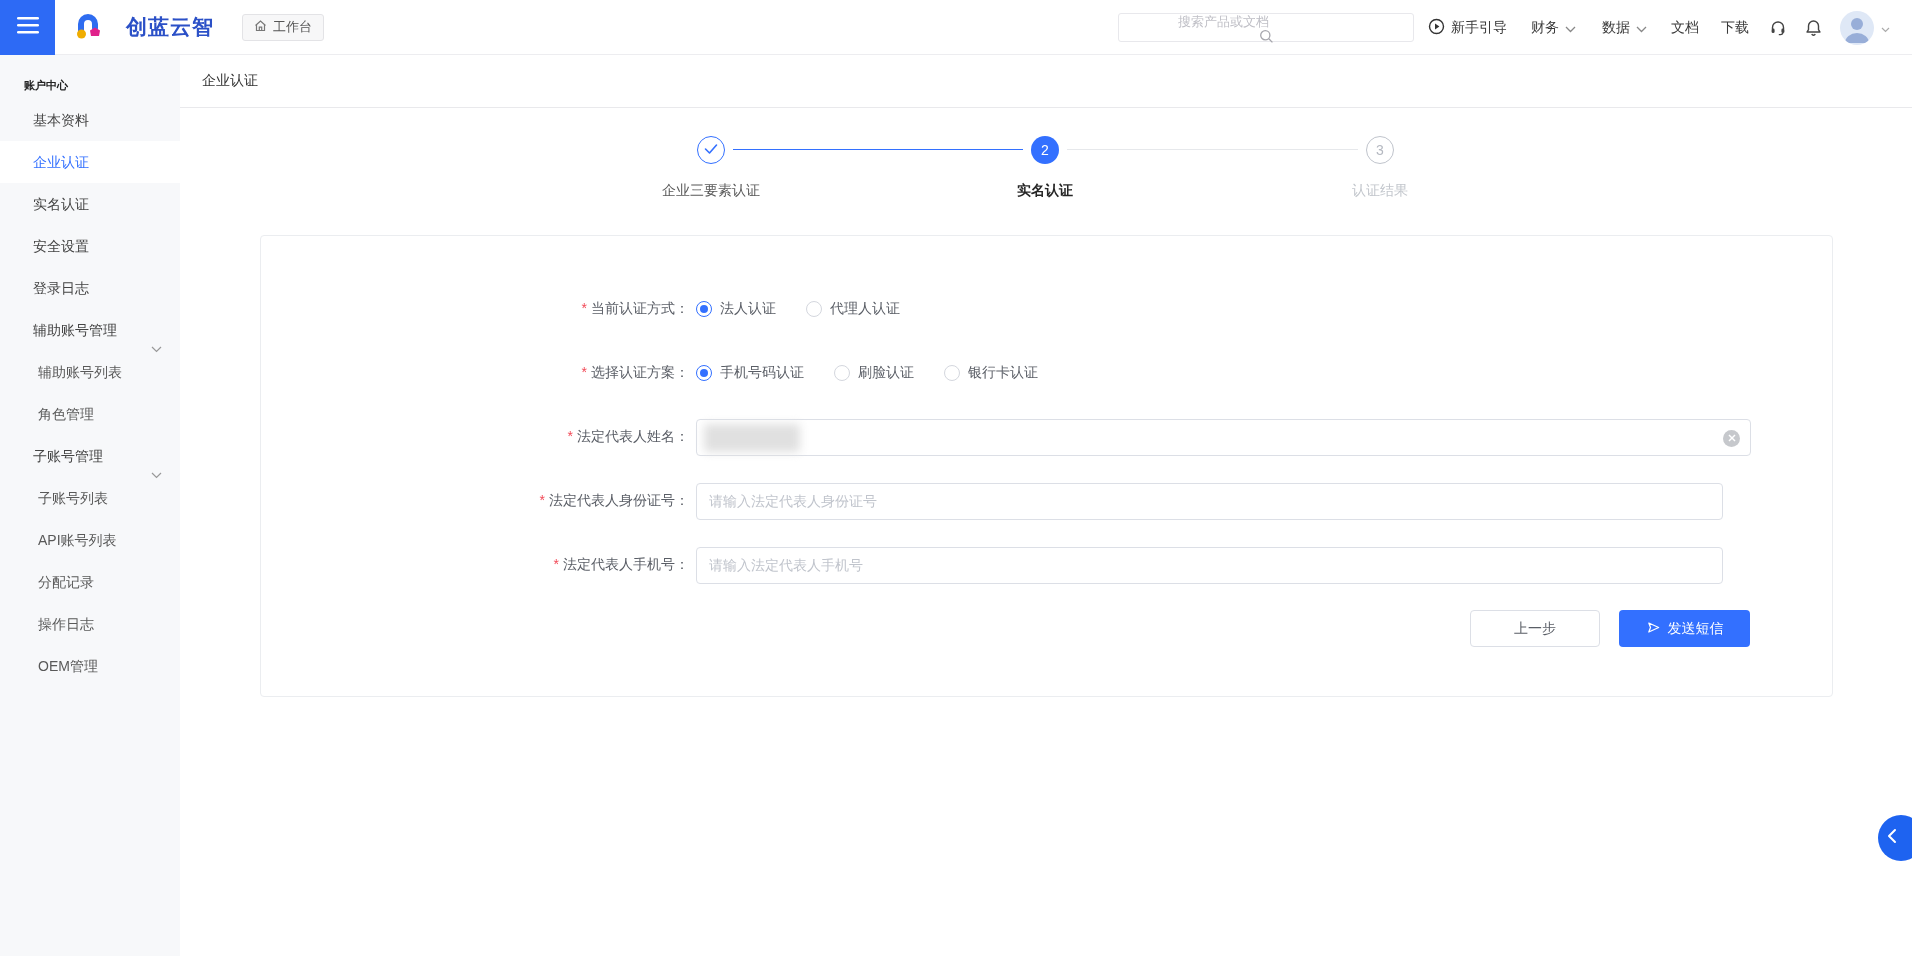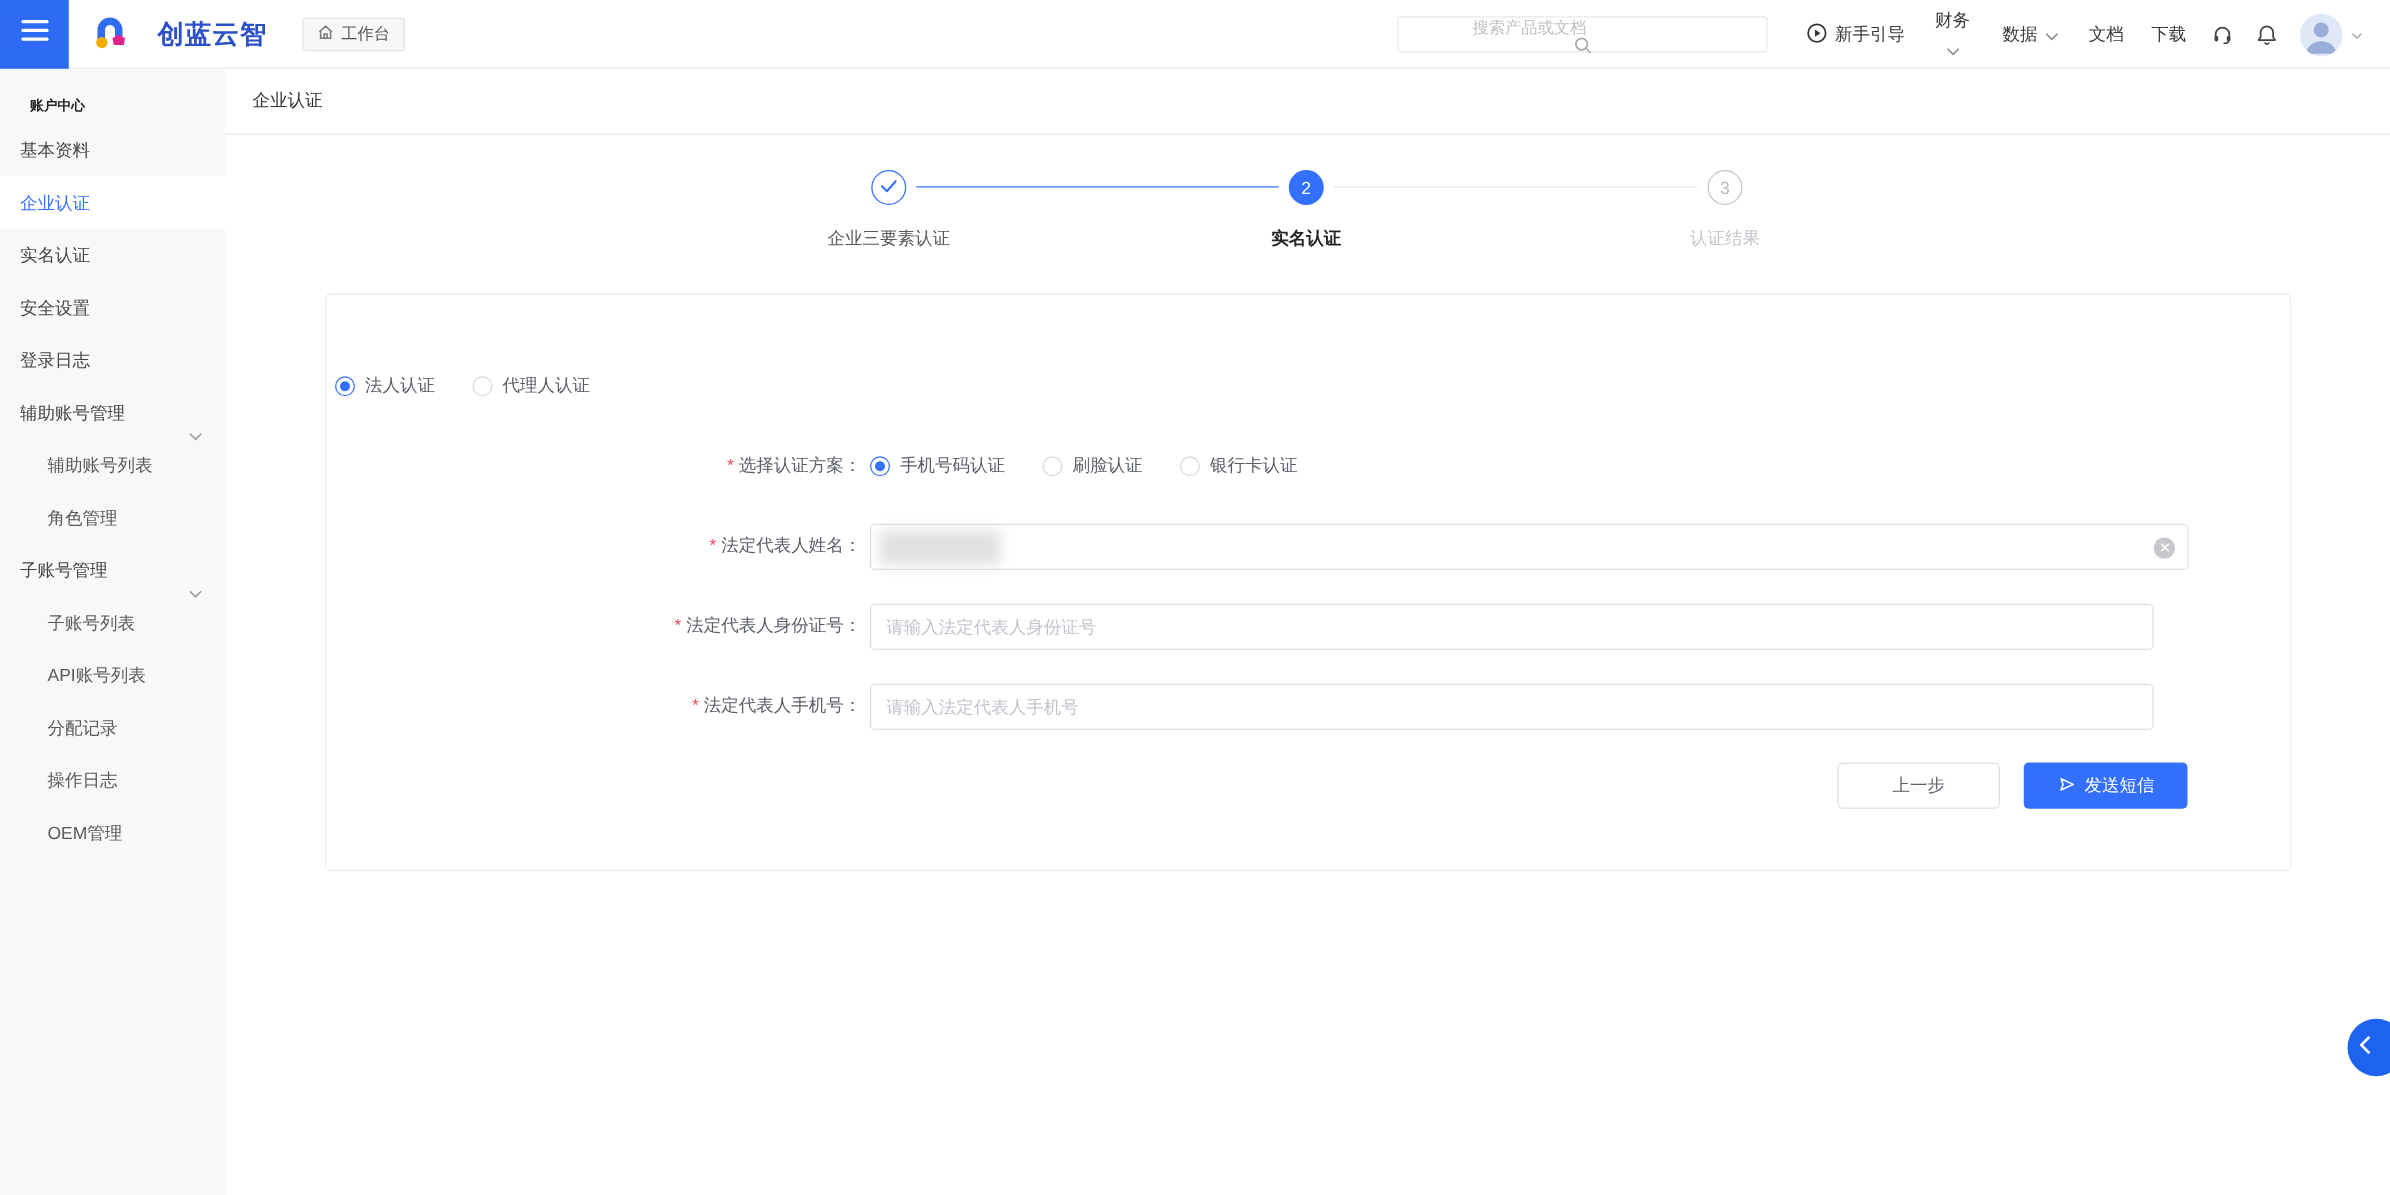--- a/index.html
+++ b/index.html
@@ -16,33 +16,33 @@
   .workbench { margin-left:28px; height:27px; padding:0 11px; background:#f7f7f8;
     border:1px solid #e3e3e6; border-radius:3px; display:flex; align-items:center; gap:6px;
     font-size:13px; color:#555; cursor:pointer; }
   .search { position:absolute; left:1118px; top:13px; width:296px; height:29px;
     border:1px solid #e8e8ec; border-radius:3px; display:flex; align-items:center; padding:0 10px;flex-direction:column; }
   .search input { flex:1; border:none; outline:none; font-size:13px; color:#333; background:transparent; }
   .search input::placeholder { color:#bfbfc6; }
   .hdr-right { position:absolute; right:22px; top:0; height:55px; display:flex; align-items:center; }
   .hdr-item { display:flex; align-items:center; gap:6px; font-size:14px; color:#3a3a3a; cursor:pointer; }
   .hdr-item.guide { margin-right:24px; }
-  .hdr-item.fin { margin-right:26px;flex-direction:column; }
+  .hdr-item.fin { margin-right:26px; }
   .hdr-item.dat { margin-right:24px; }
   .hdr-item.doc { margin-right:22px; }
   .hdr-item.dl  { margin-right:20px; }
   .hdr-ic { display:flex; align-items:center; margin-right:18px; cursor:pointer; }
   .avatar { width:34px; height:34px; border-radius:50%; background:#dfe8f6; overflow:hidden;
     display:flex; align-items:flex-end; justify-content:center; cursor:pointer; margin-right:7px; }
 
   
   .sidebar { position:absolute; top:55px; left:0; bottom:0; width:180px; background:#f7f8fa; }
   .sb-title { padding:14px 0 0 24px; height:44px; font-size:11px; font-weight:bold; color:#222;
     line-height:32px; }
-  .sb-item { position:relative; height:42px; line-height:42px; padding-left:16px; font-size:14px;
+  .sb-item { position:relative; height:42px; line-height:42px; padding-left:33px; font-size:14px;
     color:#444; cursor:pointer; }
   .sb-item.sub { padding-left:38px; color:#595959; }
   .sb-item.sel { background:#fff; color:#3370ff; }
   .sb-chev { position:absolute; right:18px; top:18px; }
 
   
   .main { position:absolute; top:55px; left:180px; right:0; bottom:0; background:#fff; }
   .crumb-bar { height:53px; border-bottom:1px solid #e9e9ec; display:flex; align-items:center;
     padding-left:22px; font-size:14px; color:#333; }
 
@@ -249,20 +249,21 @@
   <div class="step-circle pend">
     <span>3</span>
   </div>
   <div class="step-label s1">企业三要素认证</div>
   <div class="step-label s2">实名认证</div>
   <div class="step-label s3">认证结果</div>
 
   <div class="card">
 
     <div class="frow">
+      <div class="flabel"><span class="req">*</span><span>当前认证方式：</span></div>
       <div class="fcontent">
         <span class="radio-item">
           <span class="radio on"></span>
           <span>法人认证</span>
         </span>
         <span class="radio-item">
           <span class="radio"></span>
           <span>代理人认证</span>
         </span>
       </div>

